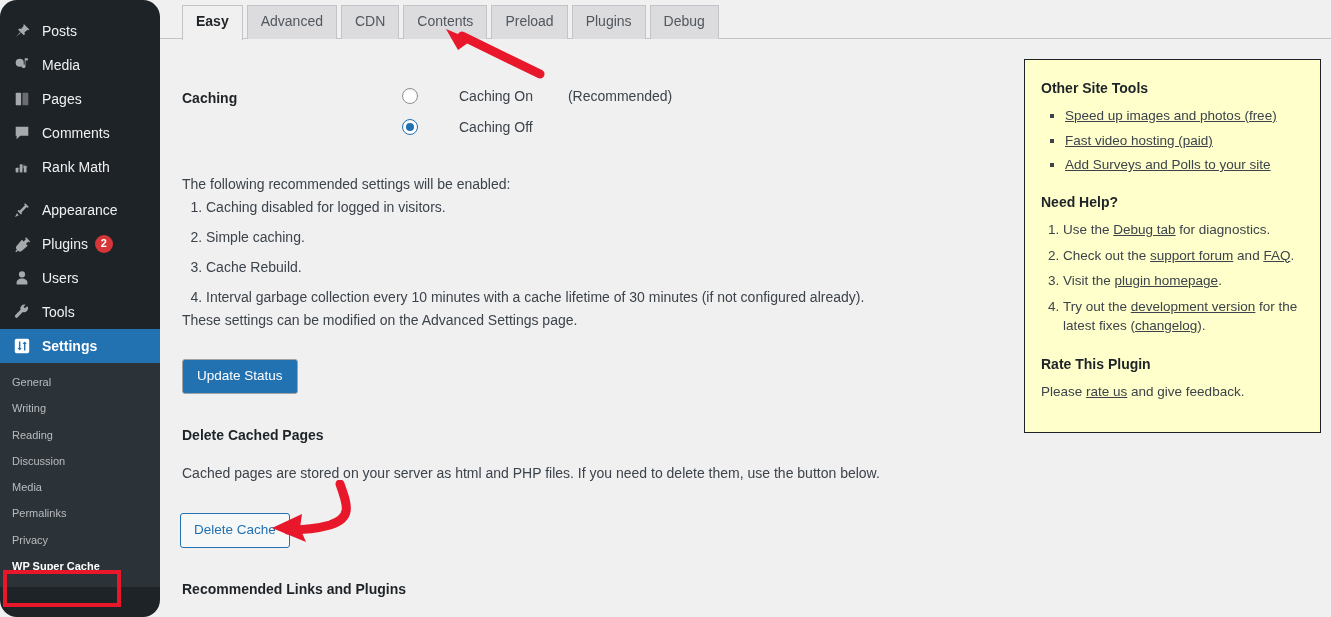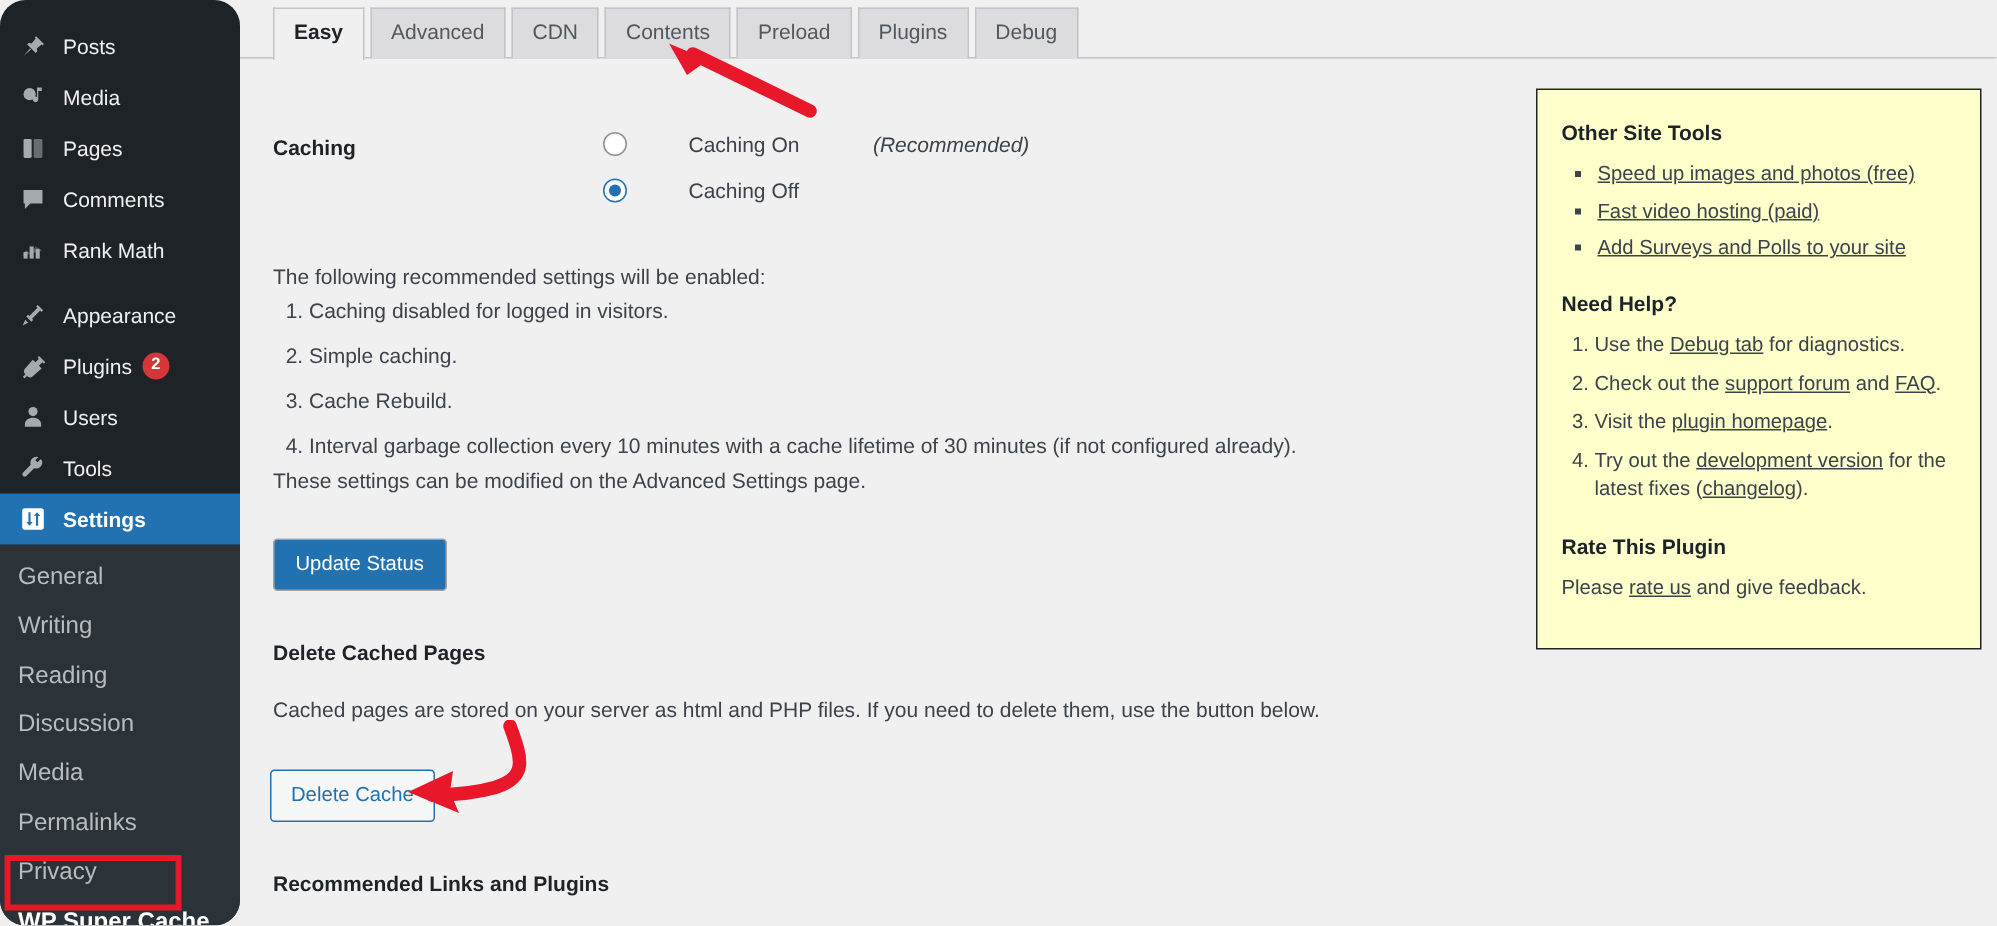--- a/index.html
+++ b/index.html
@@ -80,21 +80,21 @@
     font-weight: 600;
     text-align: center;
     padding: 0 5px;
     margin-left: 7px;
   }
 
   .submenu { background: #2c3338; padding: 6px 0 8px 0; }
   .submenu-item {
     display: block;
     padding: 6px 0 6px 12px;
-    font-size: 16px;
+    font-size: 11px;
     color: #b9bcbf;
     cursor: pointer;
     line-height: 1.3;
   }
   .submenu-item.current-sub {
     color: #fff;
     font-weight: 700;
   }
 
   
@@ -199,21 +199,21 @@
   }
   .radio.checked { border-color: #2271b1; }
   .radio.checked::after {
     content: "";
     position: absolute;
     left: 3px; top: 3px;
     width: 8px; height: 8px;
     border-radius: 50%;
     background: #2271b1;
   }
-  .rec-note { font-style: italic; margin-left: 17px; }
+  .rec-note { margin-left: 3px; }
 
   #intro-line { left: 22px; top: 174px; }
 
   #rec-list {
     position: absolute;
     left: 22px;
     top: 198px;
     margin: 0;
     padding-left: 24px;
     font-size: 14px;

